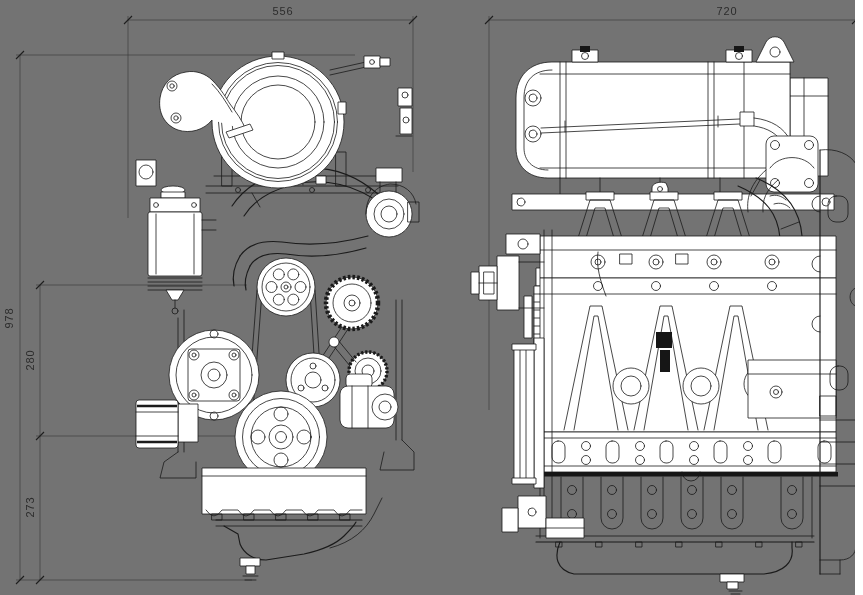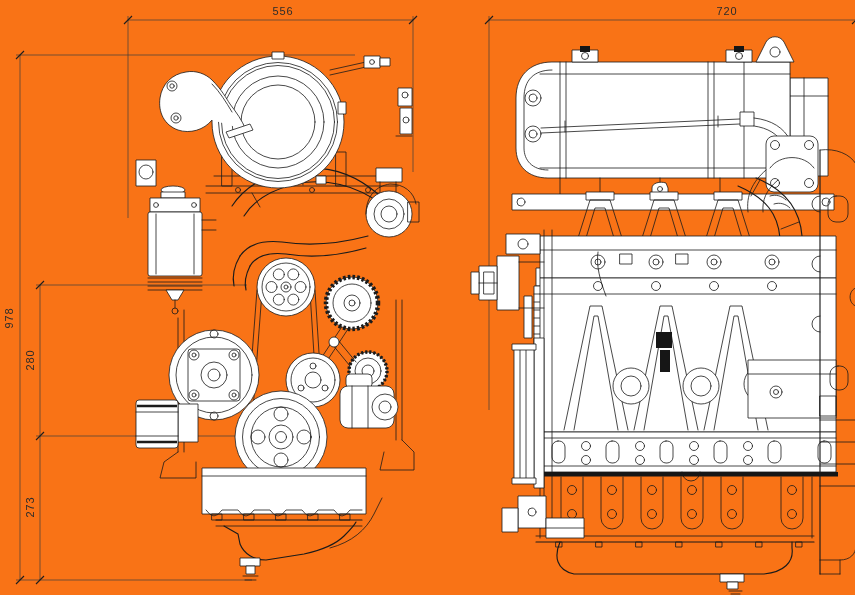--- a/index.html
+++ b/index.html
@@ -1,16 +1,16 @@
 <!DOCTYPE html>
 <html><head>
 <meta charset="utf-8">
 <style>
   html,body{margin:0;padding:0;background:#fff;}
-  .stage{position:relative;width:855px;height:595px;background:#f97316;overflow:hidden;
+  .stage{position:relative;width:855px;height:595px;background:#737373;overflow:hidden;
          font-family:"Liberation Sans",sans-serif;}
   svg{display:block}
   .s  {stroke:#1b1b1b;fill:none;stroke-width:.8;stroke-linecap:round;stroke-linejoin:round}
   .s2 {stroke:#1b1b1b;fill:none;stroke-width:1.15;stroke-linecap:round;stroke-linejoin:round}
   .sf {fill:#ffffff;stroke:#1b1b1b;stroke-width:.8;stroke-linejoin:round}
   .blk{fill:#161616;stroke:none}
   .teeth {stroke:#1b1b1b;fill:none;stroke-width:4.5;stroke-dasharray:2.6 2.1}
   .teeth2{stroke:#1b1b1b;fill:none;stroke-width:3.4;stroke-dasharray:2.2 1.9}
   .thick{stroke:#1b1b1b;stroke-width:2.6;fill:none}
   .dim{stroke:#3c3c3c;stroke-width:.7;fill:none}

